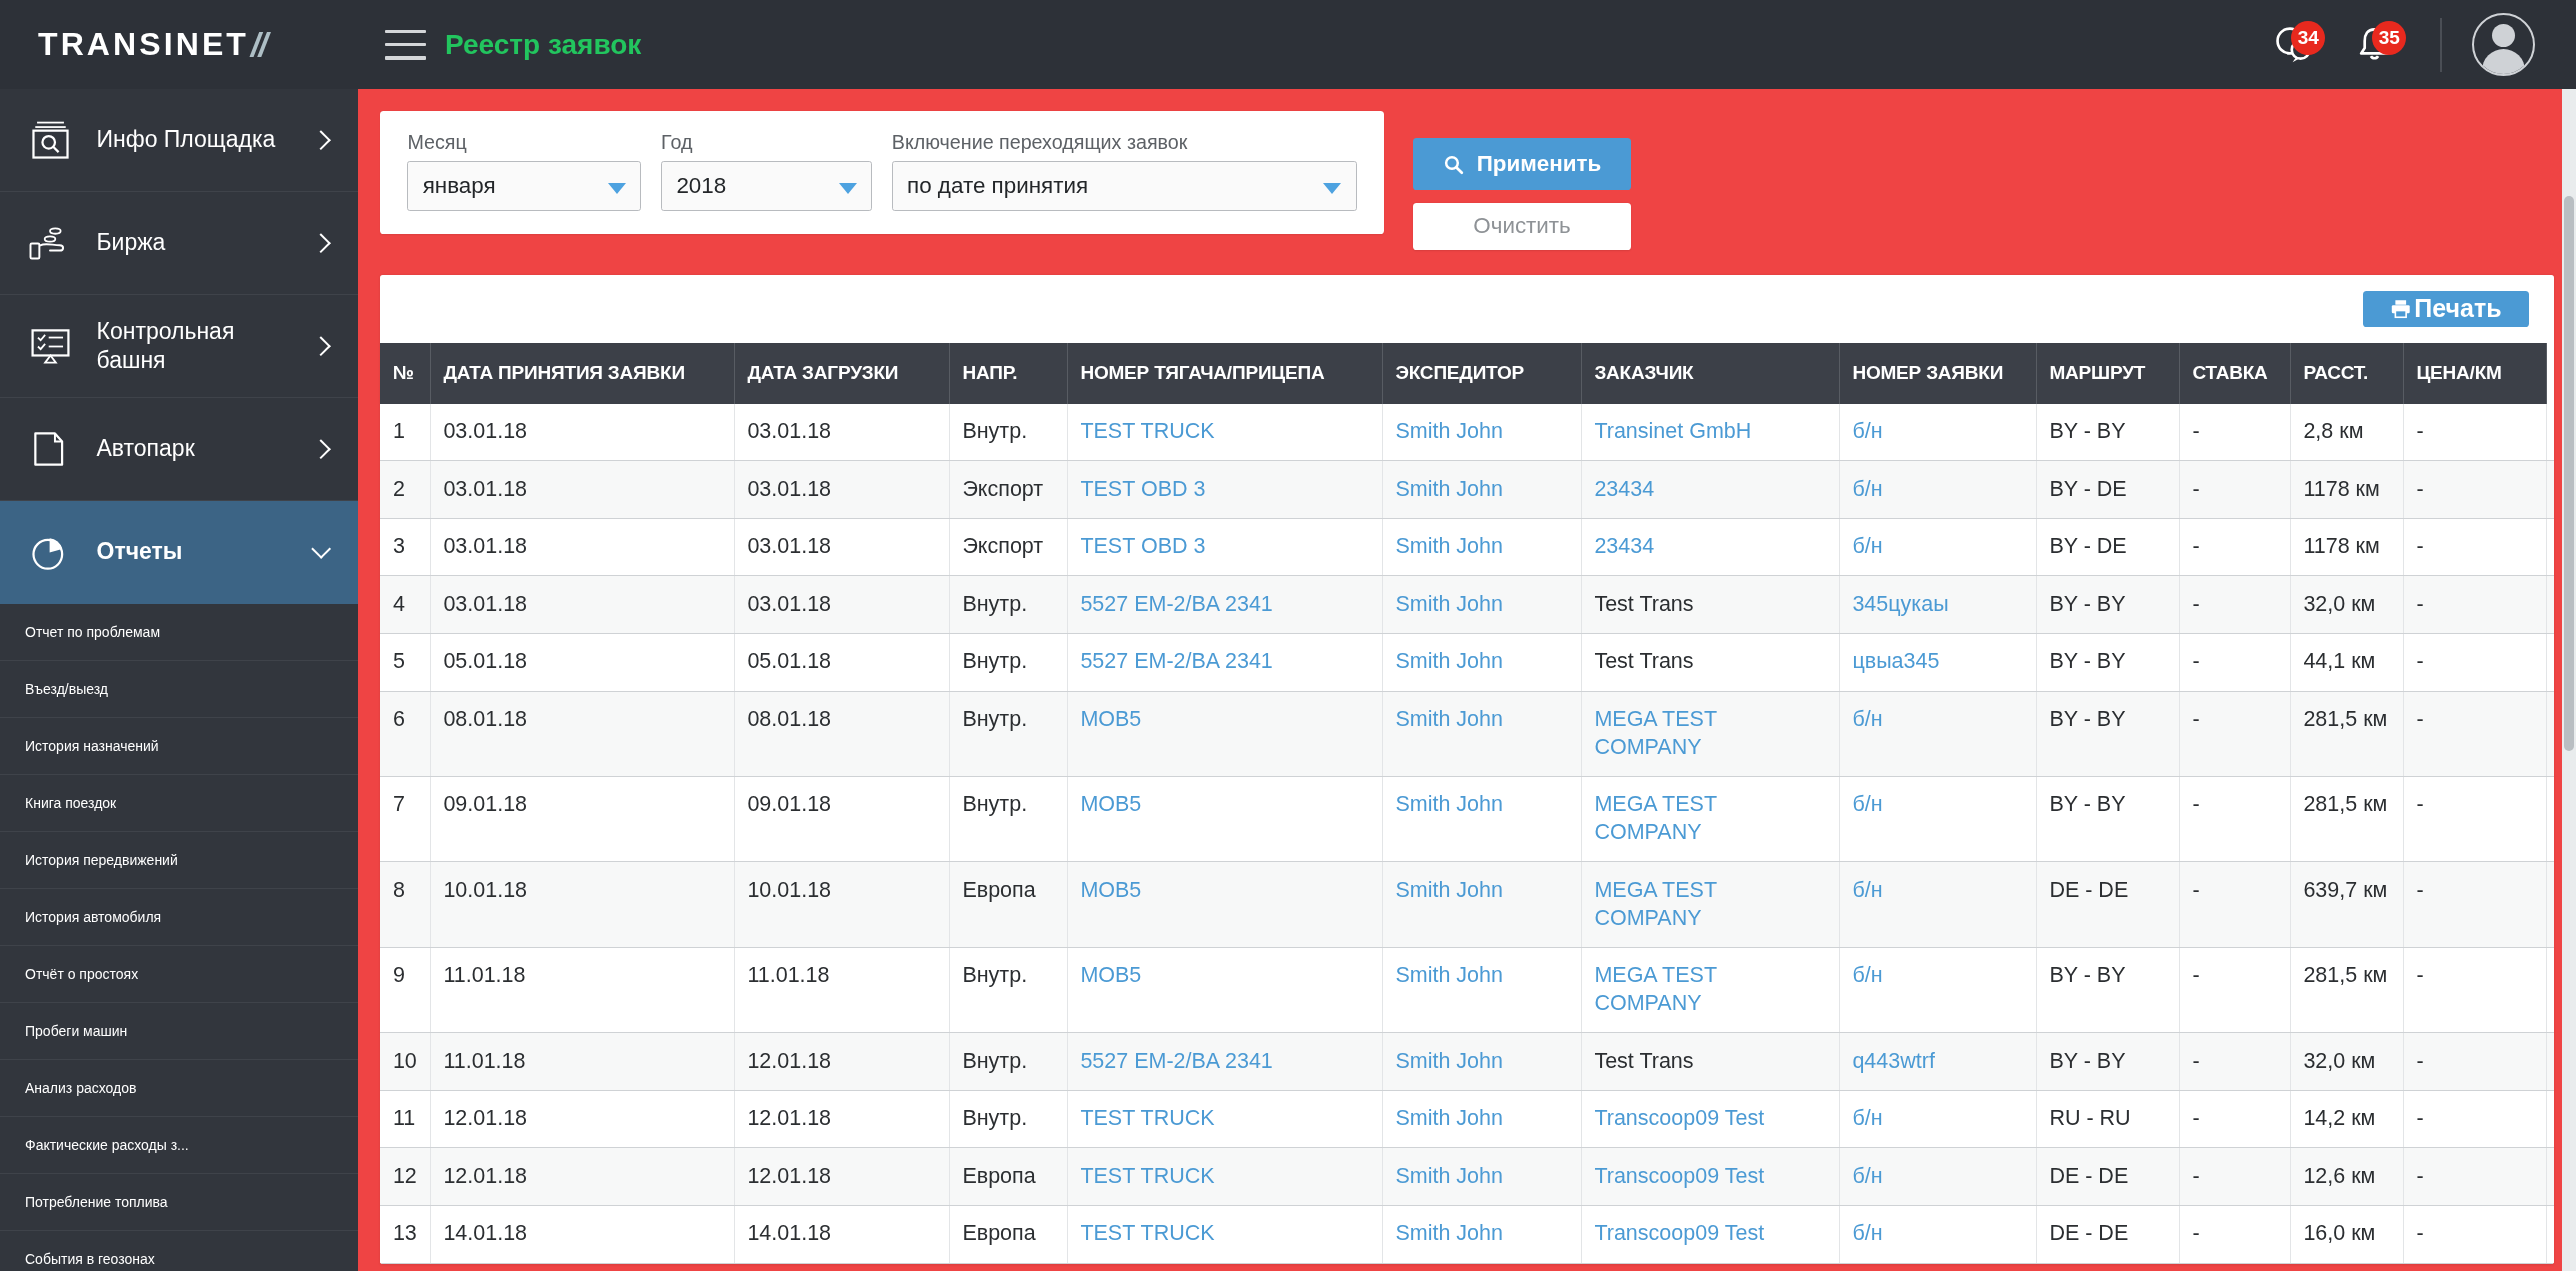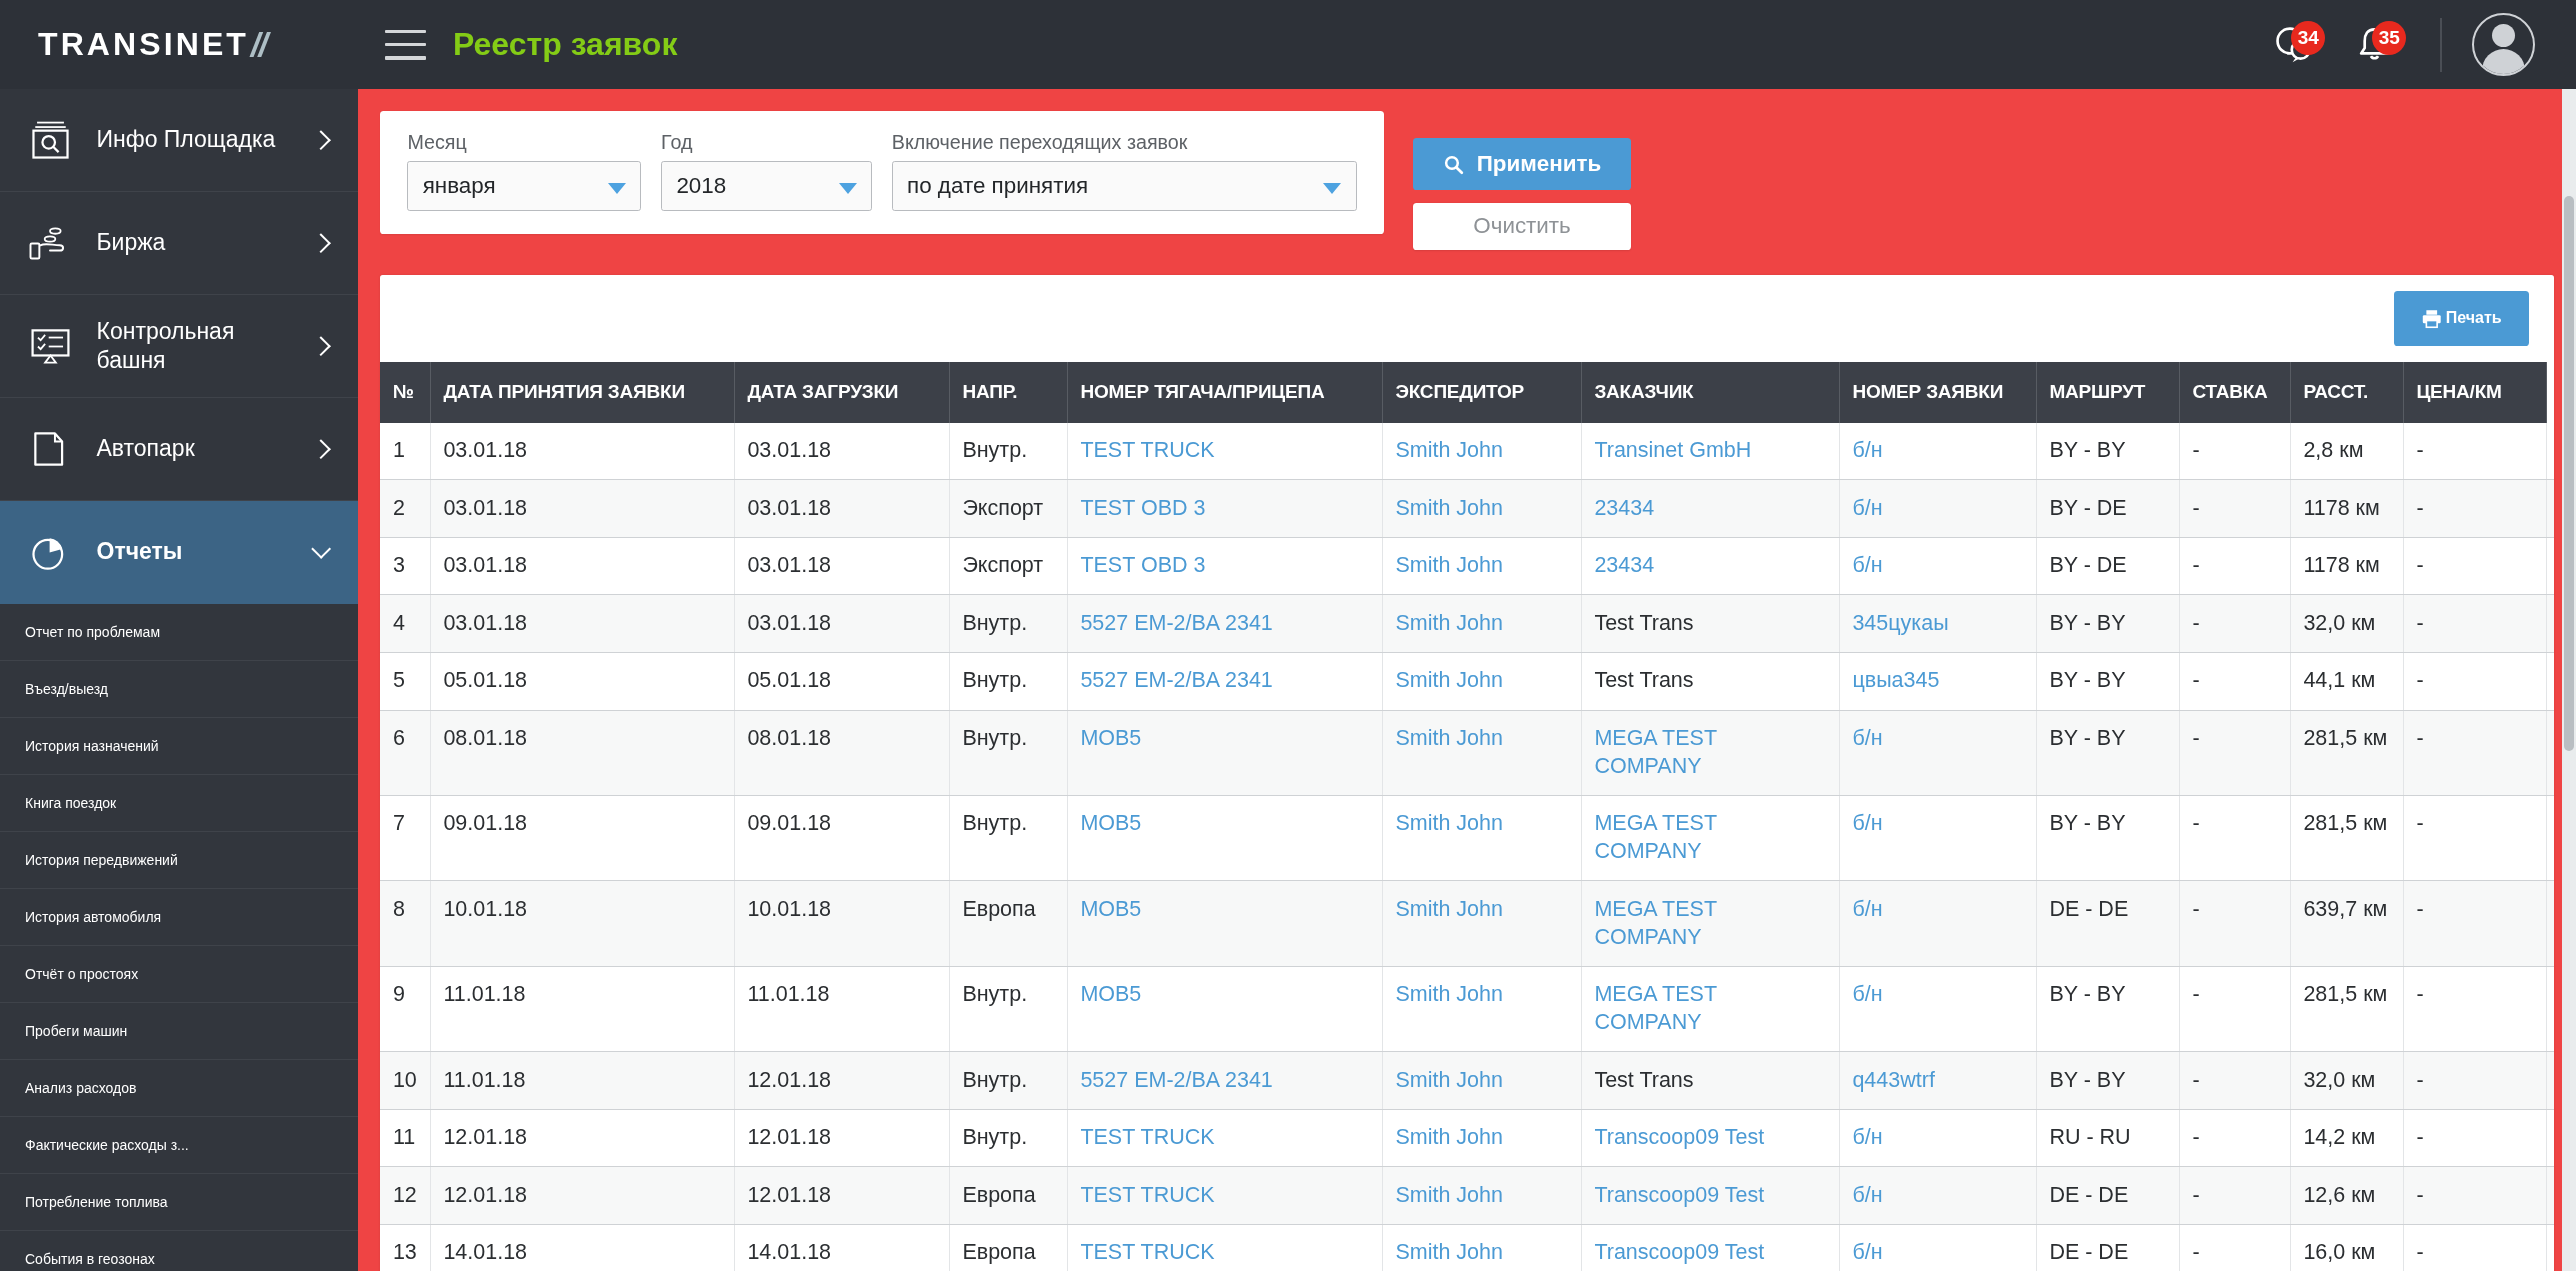--- a/index.html
+++ b/index.html
@@ -44,24 +44,24 @@
     width: 41px; height: 30px;
     margin-left: 27px;
     display: flex; flex-direction: column; justify-content: space-between;
     cursor: pointer;
   }
   .hamburger span {
     display: block; width: 100%; height: 3.6px;
     background: #d4d6d9; border-radius: 0.9px;
   }
   .page-title-top {
-    color: #84cc16;
-    font-size: 32px;
+    color: #22c55e;
+    font-size: 28px;
     font-weight: bold;
-    margin-left: 27px;
+    margin-left: 19px;
     white-space: nowrap;
   }
   .topbar-right {
     margin-left: auto;
     display: flex; align-items: center;
     padding-right: 41px;
     gap: 0px;
   }
   .icon-badge-wrap {
     position: relative;
@@ -238,23 +238,23 @@
     box-shadow: 0 0.9px 2.7px rgba(0,0,0,0.10);
     padding: 0;
     overflow: hidden;
   }
   .print-row {
     display: flex; justify-content: flex-end;
     padding: 16px 25px 16px 0;
   }
   .btn-print {
     background: #4b9ad4; color: #fff;
-    height: 55px; padding: 0 27px;
+    height: 36px; padding: 0 27px;
     font-weight: bold; gap: 3px;
-    font-size: 16px;
+    font-size: 25px;
   }
 
   table.reg {
     width: 100%;
     border-collapse: collapse;
     table-layout: fixed;
   }
   table.reg thead th {
     background: #3c4048;
     color: #ffffff;

